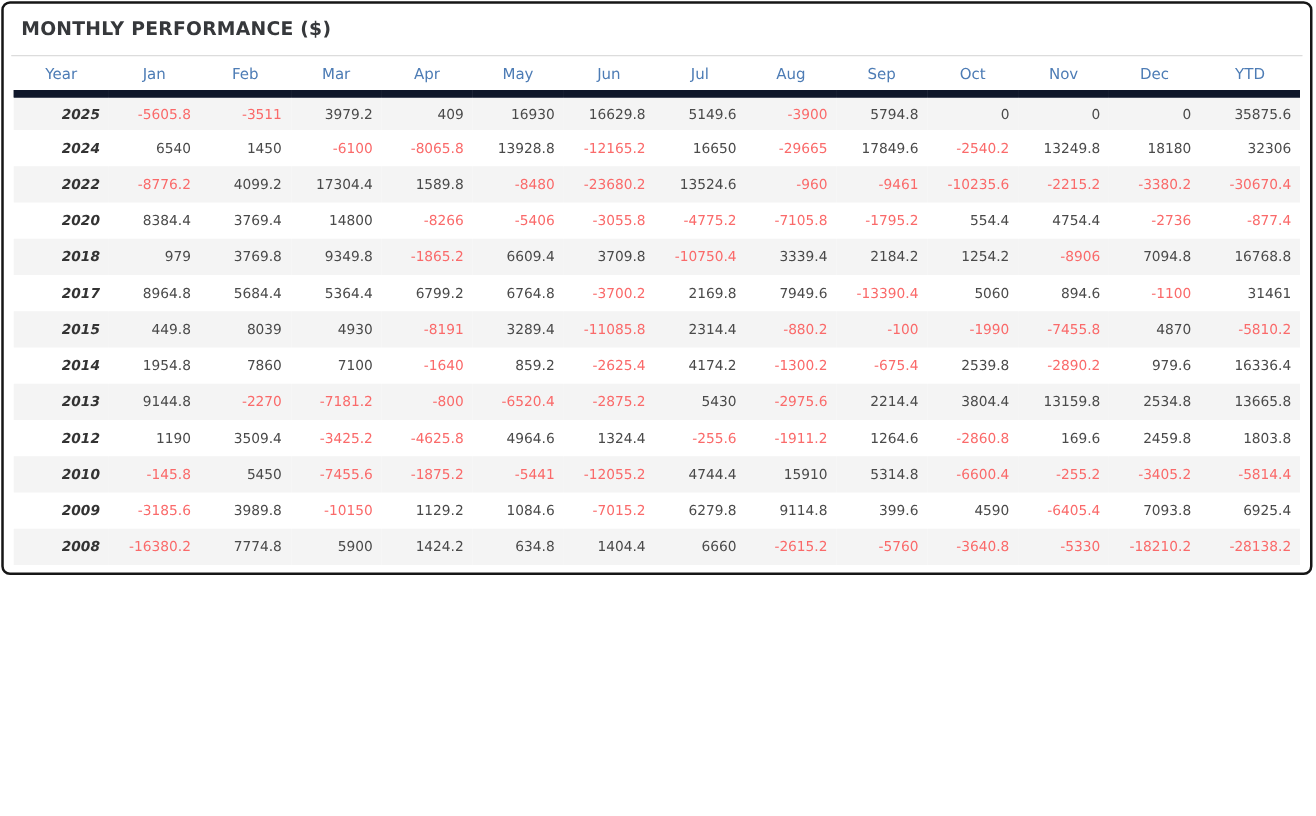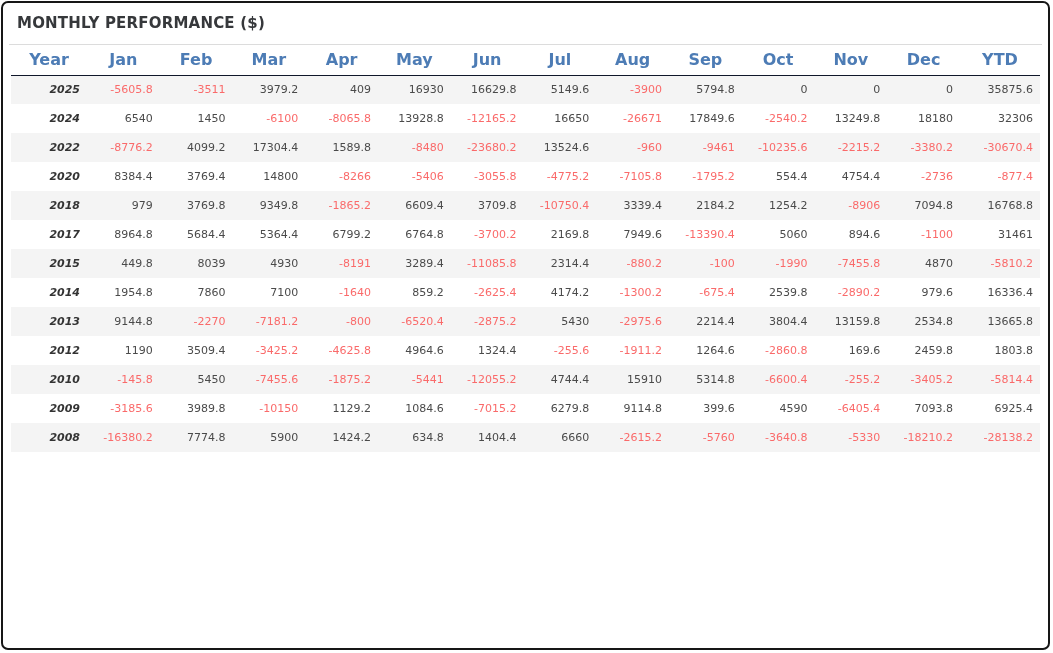--- a/index.html
+++ b/index.html
@@ -13,21 +13,21 @@
   }
   * { margin: 0; padding: 0; box-sizing: border-box; }
   html, body {
     width: 1053px; height: 653px;
     background: #ffffff;
     font-family: "DejaVu Sans", "Liberation Sans", sans-serif;
   }
   .frame {
     position: absolute;
     left: 1px; top: 1px;
-    width: 1049px; height: 649px;
+    width: 1049px; height: 459px;
     border: 2px solid var(--frame-border);
     border-radius: 7px;
     background: #ffffff;
     overflow: hidden;
   }
   .panel-header {
     padding: 11px 14px 0 14px;
   }
   .panel-title {
     font-size: 15px;
@@ -44,26 +44,26 @@
     width: calc(100% - 16px);
     margin: 0 8px;
     border-collapse: collapse;
     table-layout: fixed;
     font-size: 11px;
   }
   table.perf col.col-year { width: 76px; }
   table.perf col.col-ytd  { width: 80px; }
   table.perf th {
     color: var(--header-blue);
-    font-weight: bold;
-    font-size: 16px;
+    font-weight: normal;
+    font-size: 12px;
     text-align: center;
     height: 30px;
     vertical-align: middle;
-    border-bottom: 1px solid #0f172a;
+    border-bottom: 6px solid #0f172a;
   }
   table.perf th.th-year { text-align: center; }
   table.perf td {
     text-align: right;
     padding-right: 7px;
     height: 29px;
     vertical-align: middle;
     color: var(--pos-dark);
     white-space: nowrap;
   }
@@ -137,21 +137,21 @@
         </tr>
         <tr>
           <td class="year-cell">2024</td>
           <td class="">6540</td>
           <td class="">1450</td>
           <td class="neg">-6100</td>
           <td class="neg">-8065.8</td>
           <td class="">13928.8</td>
           <td class="neg">-12165.2</td>
           <td class="">16650</td>
-          <td class="neg">-26671</td>
+          <td class="neg">-29665</td>
           <td class="">17849.6</td>
           <td class="neg">-2540.2</td>
           <td class="">13249.8</td>
           <td class="">18180</td>
           <td class="">32306</td>
         </tr>
         <tr>
           <td class="year-cell">2022</td>
           <td class="neg">-8776.2</td>
           <td class="">4099.2</td>

